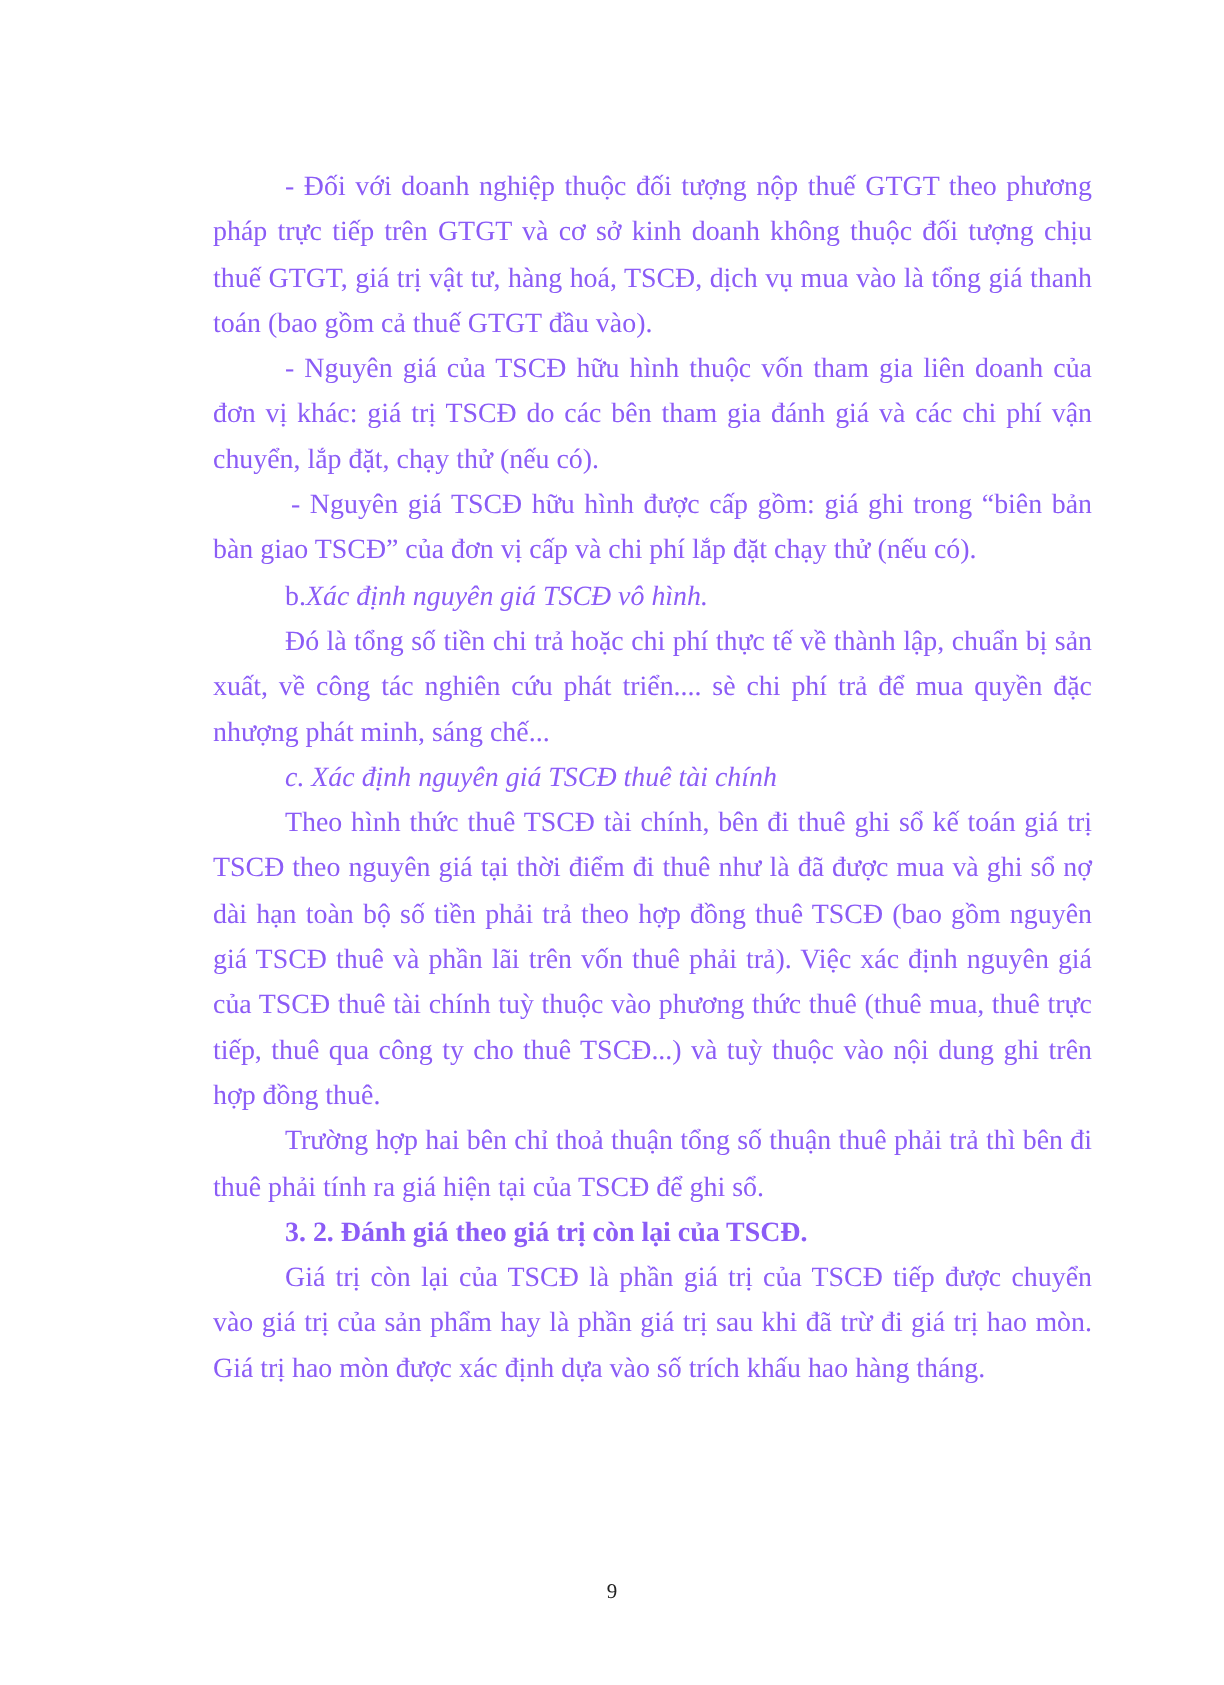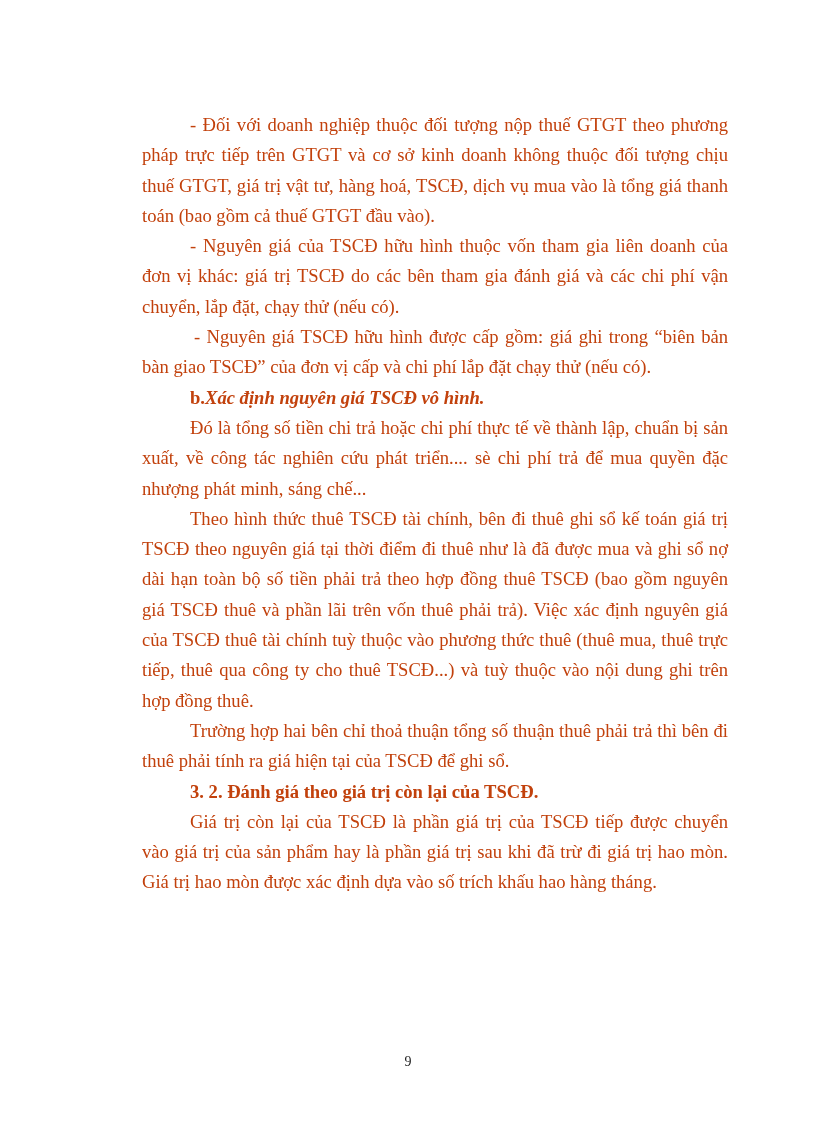--- a/index.html
+++ b/index.html
@@ -1,43 +1,44 @@
 <!DOCTYPE html>
 <html><head>
   <meta charset="utf-8">
   <style>
     html, body { margin: 0; padding: 0; background: #ffffff; }
     body { width: 816px; height: 1123px; position: relative; overflow: hidden; }
     .page {
       position: absolute; left: 142px; top: 110px; width: 586px;
       font-family: "Liberation Serif", "DejaVu Serif", serif;
-      font-size: 18.6px; line-height: 30.3px; color: #c2410c;
+      font-size: 18.6px; line-height: 30.3px; color: #8b5cf6;
     }
     .p { margin: 0; text-align: justify; text-indent: 48px; }
     .p.indent2 { text-indent: 52px; }
     .heading { margin: 0; text-indent: 48px; }
-    .heading.bolditalic { font-weight: bold; font-style: italic; }
+    .heading.bolditalic { font-weight: normal; font-style: italic; }
     .heading .lead { font-style: normal; }
     .heading.bold { font-weight: bold; }
     .page-number {
       position: absolute; left: 0; width: 816px; top: 1054px; text-align: center;
       font-family: "Liberation Serif", serif; font-size: 14px; color: #222;
     }
   </style>
 </head>
 <body>
 
 <div class="page">
   <p class="p">- Đối với doanh nghiệp thuộc đối tượng nộp thuế GTGT theo phương pháp trực tiếp trên GTGT và cơ sở kinh doanh không thuộc đối tượng chịu thuế GTGT, giá trị vật tư, hàng hoá, TSCĐ, dịch vụ mua vào là tổng giá thanh toán (bao gồm cả thuế GTGT đầu vào).</p>
   <p class="p">- Nguyên giá của TSCĐ hữu hình thuộc vốn tham gia liên doanh của đơn vị khác: giá trị TSCĐ do các bên tham gia đánh giá và các chi phí vận chuyển, lắp đặt, chạy thử (nếu có).</p>
   <p class="p indent2">- Nguyên giá TSCĐ hữu hình được cấp gồm: giá ghi trong “biên bản bàn giao TSCĐ” của đơn vị cấp và chi phí lắp đặt chạy thử (nếu có).</p>
 
   <p class="heading bolditalic"><span class="lead">b.</span><span>Xác định nguyên giá TSCĐ vô hình.</span></p>
   <p class="p">Đó là tổng số tiền chi trả hoặc chi phí thực tế về thành lập, chuẩn bị sản xuất, về công tác nghiên cứu phát triển.... sè chi phí trả để mua quyền đặc nhượng phát minh, sáng chế...</p>
 
+  <p class="heading bolditalic">c. Xác định nguyên giá TSCĐ thuê tài chính</p>
   <p class="p">Theo hình thức thuê TSCĐ tài chính, bên đi thuê ghi sổ kế toán giá trị TSCĐ theo nguyên giá tại thời điểm đi thuê như là đã được mua và ghi sổ nợ dài hạn toàn bộ số tiền phải trả theo hợp đồng thuê TSCĐ (bao gồm nguyên giá TSCĐ thuê và phần lãi trên vốn thuê phải trả). Việc xác định nguyên giá của TSCĐ thuê tài chính tuỳ thuộc vào phương thức thuê (thuê mua, thuê trực tiếp, thuê qua công ty cho thuê TSCĐ...) và tuỳ thuộc vào nội dung ghi trên hợp đồng thuê.</p>
   <p class="p">Trường hợp hai bên chỉ thoả thuận tổng số thuận thuê phải trả thì bên đi thuê phải tính ra giá hiện tại của TSCĐ để ghi sổ.</p>
 
   <p class="heading bold">3. 2. Đánh giá theo giá trị còn lại của TSCĐ.</p>
   <p class="p">Giá trị còn lại của TSCĐ là phần giá trị của TSCĐ tiếp được chuyển vào giá trị của sản phẩm hay là phần giá trị sau khi đã trừ đi giá trị hao mòn. Giá trị hao mòn được xác định dựa vào số trích khấu hao hàng tháng.</p>
 </div>
 
 <div class="page-number">9</div>
 
 </body></html>

